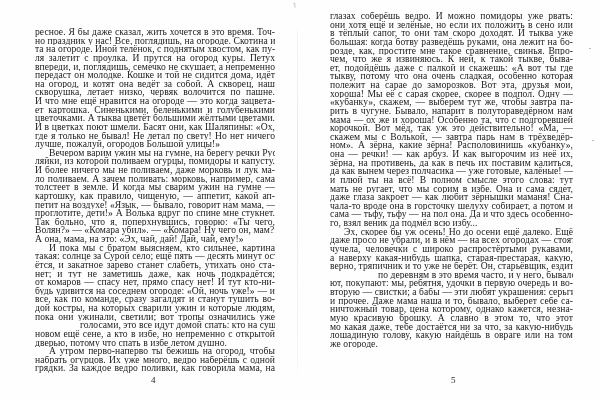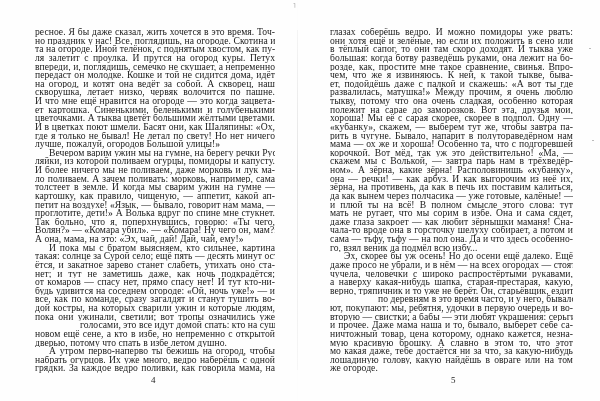--- a/index.html
+++ b/index.html
@@ -42,21 +42,21 @@
     text-align: justify;
     letter-spacing: 0.05px;
   }
   .page-left .text-block {
     left: 35px;
     top: 28px;
     width: 240px;
   }
   .page-right .text-block {
     left: 32px;
-    top: 28px;
+    top: 12px;
     width: 243px;
   }
   .line {
     display: block;
     white-space: nowrap;
     text-align-last: justify;
     text-align: justify;
     height: 10.8px;
     overflow: hidden;
   }
@@ -140,21 +140,20 @@
   <div class="gutter"></div>
   <div class="page page-right">
     <div class="text-block" id="right-text" style="line-height: 8.625px;">
         <span class="line" style="height: 8.625px;">глазах соберёшь ведро. И можно помидоры уже рвать:</span>
         <span class="line" style="height: 8.625px;">они хотя ещё и зелёные, но если их положить в сено или</span>
         <span class="line" style="height: 8.625px;">в тёплый сапог, то они там скоро доходят. И тыква уже</span>
         <span class="line" style="height: 8.625px;">большая: когда ботву разведёшь руками, она лежит на бо-</span>
         <span class="line" style="height: 8.625px;">розде, как, простите мне такое сравнение, свинья. Впро-</span>
         <span class="line" style="height: 8.625px;">чем, что же я извиняюсь. К ней, к такой тыкве, быва-</span>
         <span class="line" style="height: 8.625px;">ет, подойдёшь даже с палкой и скажешь: «А вот ты где</span>
-        <span class="line" style="height: 8.625px;">развалилась, матушка!» Между прочим, я очень люблю</span>
         <span class="line" style="height: 8.625px;">тыкву, потому что она очень сладкая, особенно которая</span>
         <span class="line" style="height: 8.625px;">полежит на сарае до заморозков. Вот эта, друзья мои,</span>
         <span class="line" style="height: 8.625px;">хороша! Мы её с сарая скорее, скорее в подпол. Одну —</span>
         <span class="line" style="height: 8.625px;">«кубанку», скажем, — выберем тут же, чтобы завтра па-</span>
         <span class="line" style="height: 8.625px;">рить в чугуне. Бывало, напарит в полутораведёрном нам</span>
         <span class="line" style="height: 8.625px;">мама — ох же и хороша! Особенно та, что с подгоревшей</span>
         <span class="line" style="height: 8.625px;">корочкой. Вот мёд, так уж это действительно! «Ма, —</span>
         <span class="line" style="height: 8.625px;">скажем мы с Волькой, — завтра парь нам в трёхведёр-</span>
         <span class="line" style="height: 8.625px;">ном». А зёрна, какие зёрна! Располовинишь «кубанку»,</span>
         <span class="line" style="height: 8.625px;">она — речки! — как арбуз. И как выгорочим из неё их,</span>

